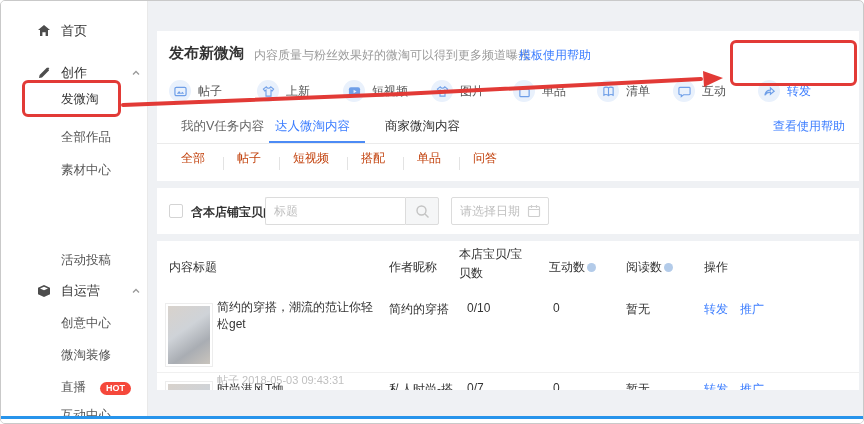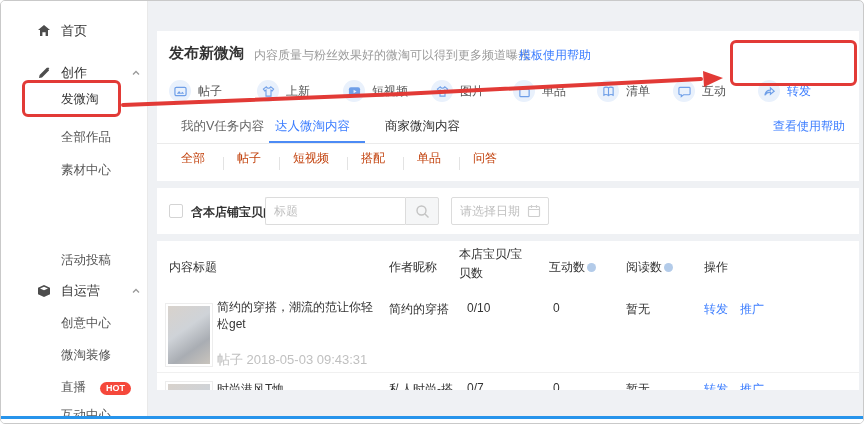--- a/index.html
+++ b/index.html
@@ -51,21 +51,21 @@
   .search-btn { position:absolute; left:248px; top:9px; width:34px; height:28px; background:#f5f6f7; border:1px solid #dcdcdc; border-radius:0 2px 2px 0; display:flex; align-items:center; justify-content:center; color:#c3c3c3; cursor:pointer; }
   #date-input { left:294px; width:98px; padding-right:24px; }
   .cal-icon { position:absolute; left:370px; top:16px; width:14px; height:14px; color:#cfcfcf; pointer-events:none; }
   
   .th { position:absolute; top:18px; font-size:12px; color:#333; }
   .info-dot { display:inline-block; width:9px; height:9px; border-radius:50%; background:#b3cbe9; vertical-align:middle; margin-left:2px; }
   .row-divider { position:absolute; left:0; top:131px; width:702px; height:1px; background:#f0f0f0; }
   .thumb { position:absolute; left:8px; width:48px; border:1px solid #ededed; background:#fff; padding:2px; }
   .thumb .img { width:100%; height:100%; background:linear-gradient(145deg,#d8d2cc 0%,#cfd3d8 40%,#a9adb3 70%,#c9c4bd 100%); }
   .cell-title { position:absolute; left:60px; width:160px; font-size:12px; color:#333; line-height:17px; }
-  .cell-meta { position:absolute; left:60px; font-size:13px; color:#c0c0c0; }
+  .cell-meta { position:absolute; left:60px; font-size:11px; color:#c0c0c0;margin-top:22px; }
   .cell { position:absolute; font-size:12px; color:#333; }
   .cell-author { width:68px; line-height:17px; }
   .act-link { color:#3d7eff; font-size:12px; cursor:pointer; margin-right:12px; }
   
   .anno-box { position:absolute; border:3px solid #e23a36; border-radius:6px; z-index:20; pointer-events:none; }
   #anno-box-1 { left:21px; top:79px; width:99px; height:37px; }
   #anno-box-2 { left:729px; top:39px; width:127px; height:46px; }
   #arrow-svg { position:absolute; left:0; top:0; width:864px; height:424px; z-index:19; pointer-events:none; }
   .bottom-line { position:absolute; left:0; top:415px; width:864px; height:3px; background:#2794eb; z-index:25; }
   .bottom-white { position:absolute; left:0; top:418px; width:864px; height:6px; background:#fff; z-index:24; }

